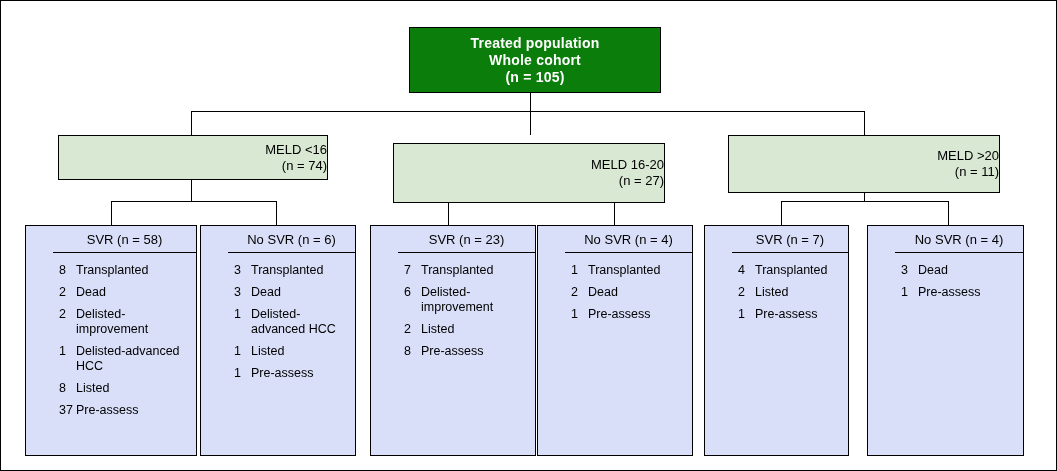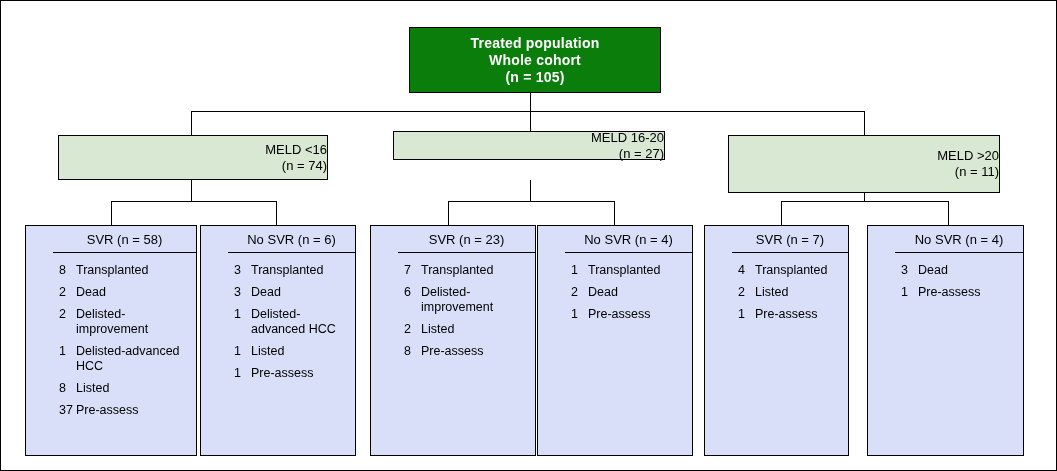--- a/index.html
+++ b/index.html
@@ -134,21 +134,21 @@
     <span>Treated population</span>
     <span>Whole cohort</span>
     <span>(n = 105)</span>
   </div>
 
   <div class="box meld" style="left:57px;top:134px;width:270px;height:45px;">
     <span>MELD &lt;16</span>
     <span>(n = 74)</span>
   </div>
 
-  <div class="box meld" style="left:392px;top:130px;width:272px;height:29px;">
+  <div class="box meld" style="left:392px;top:142px;width:272px;height:60px;">
     <span>MELD 16-20</span>
     <span>(n = 27)</span>
   </div>
 
   <div class="box meld" style="left:727px;top:134px;width:272px;height:58px;">
     <span>MELD &gt;20</span>
     <span>(n = 11)</span>
   </div>
 
   <div class="box panel" style="left:24px;top:224px;width:172px;height:231px;">

